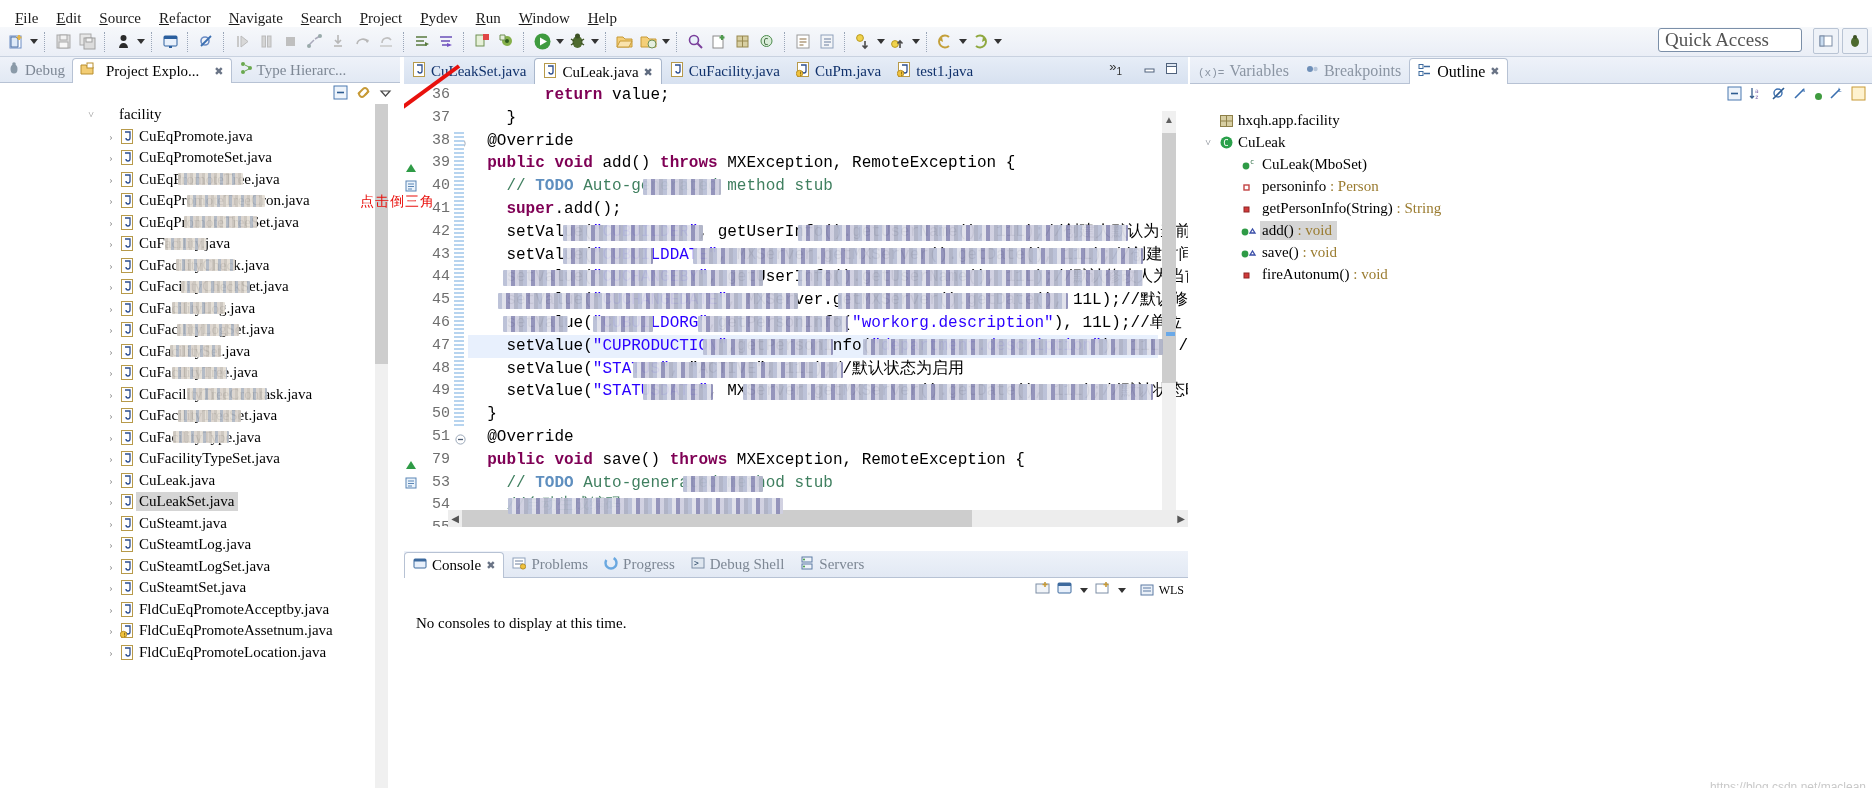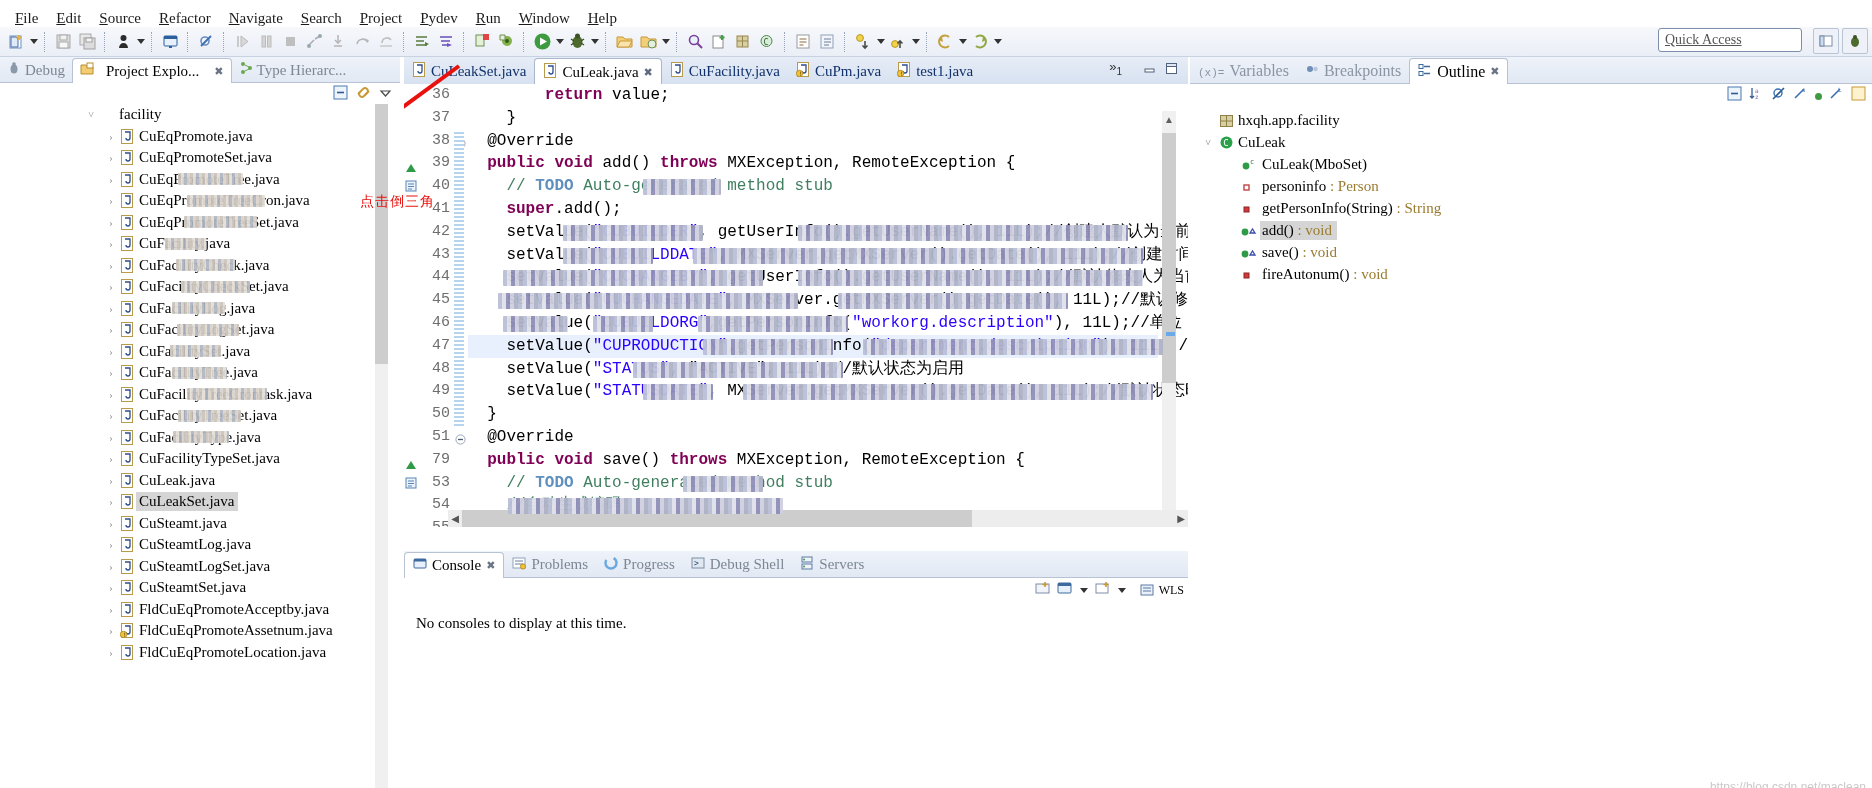--- a/index.html
+++ b/index.html
@@ -40,21 +40,21 @@
   .caret:after{
     content:"";border-left:4px solid transparent;border-right:4px solid transparent;
     border-top:5px solid #333;
   }
 
   
   .quick-access{
     position:absolute;right:70px;top:20px;width:144px;height:24px;
     border:1px solid #7b8fa8;border-radius:3px;background:#fff;
     display:flex;align-items:center;padding-left:6px;box-sizing:border-box;
-    font-size:14px;color:#555;font-family:"Liberation Serif",serif;text-decoration:underline;
+    font-size:19px;color:#555;font-family:"Liberation Serif",serif;
   }
   .qa-persp{position:absolute;right:4px;top:20px;display:flex;gap:3px;align-items:center;}
   .persp-btn{width:24px;height:24px;border:1px solid #b9c4d4;background:#eef2f8;border-radius:2px;
     display:flex;align-items:center;justify-content:center;}
 
   
   .left-pane{
     position:absolute;left:0;top:49px;width:400px;height:739px;background:#fff;
   }
   .view-tabs{

